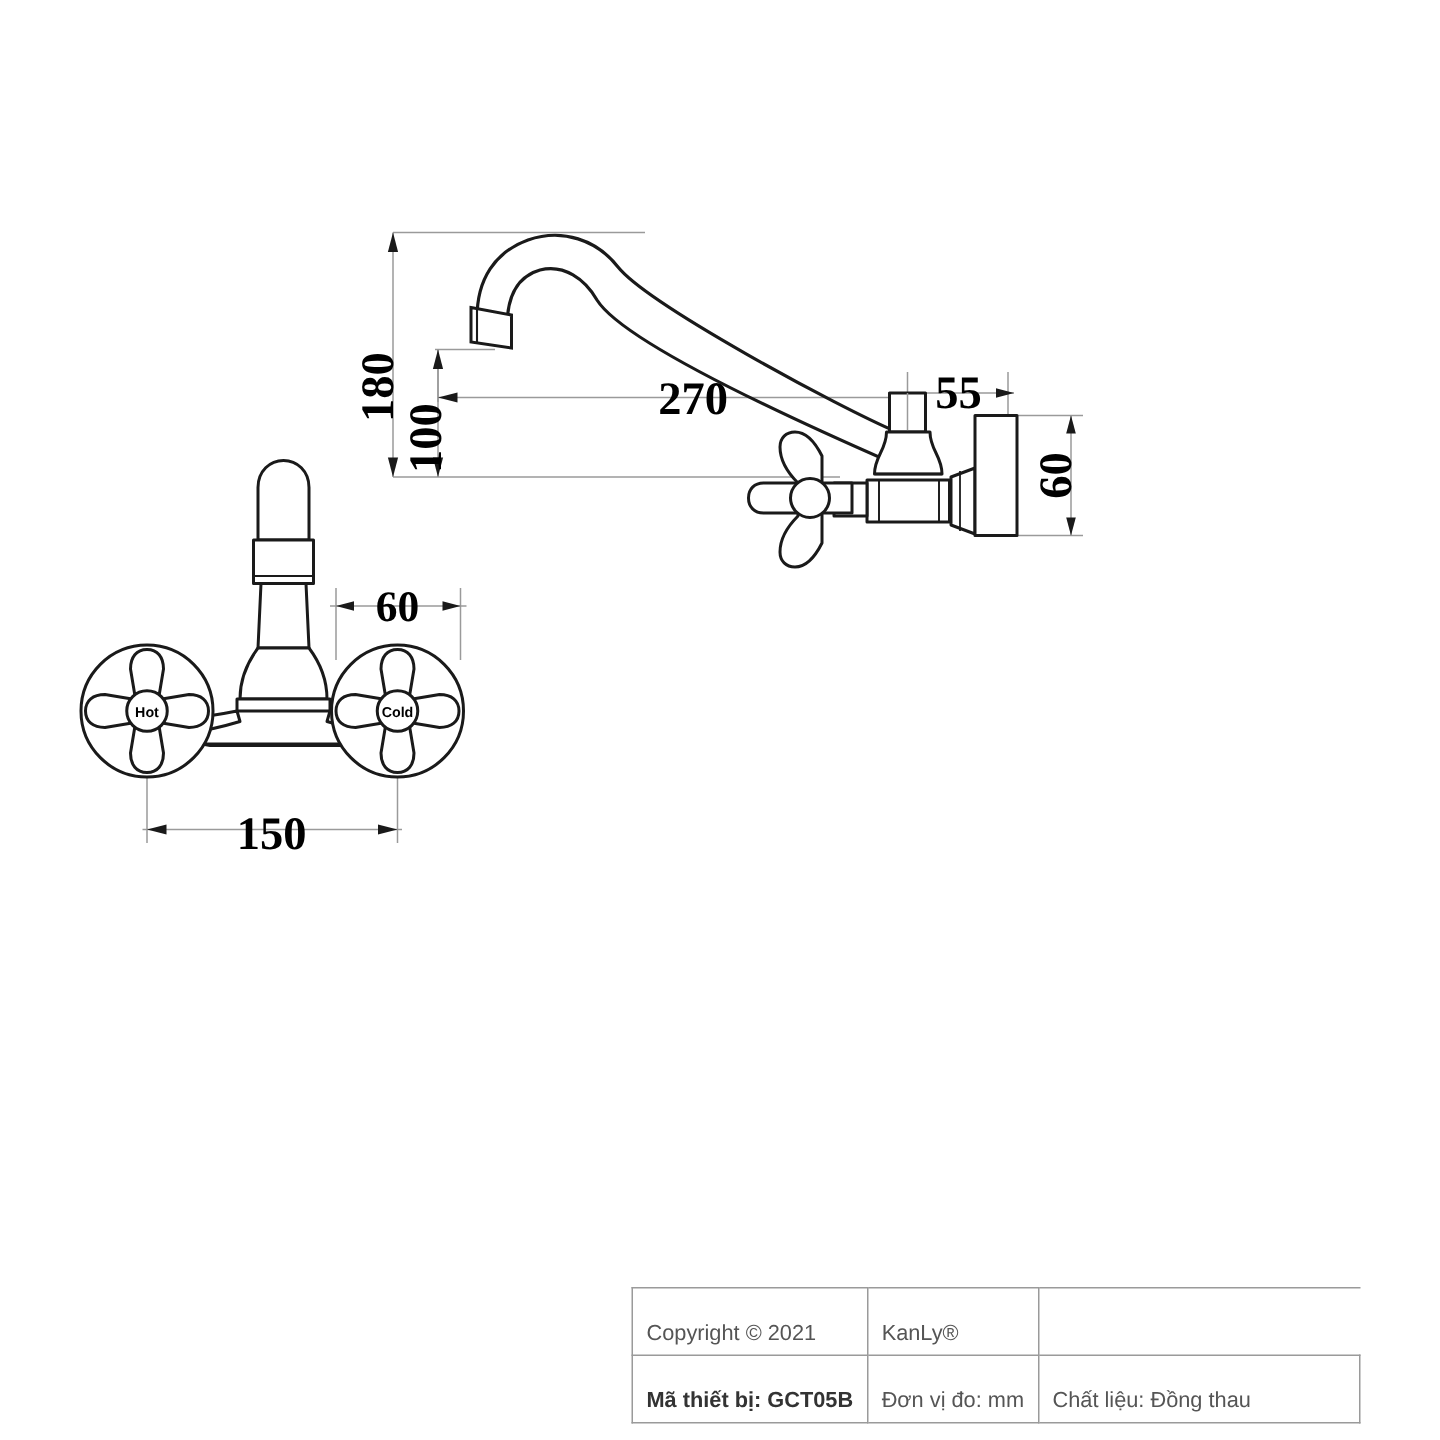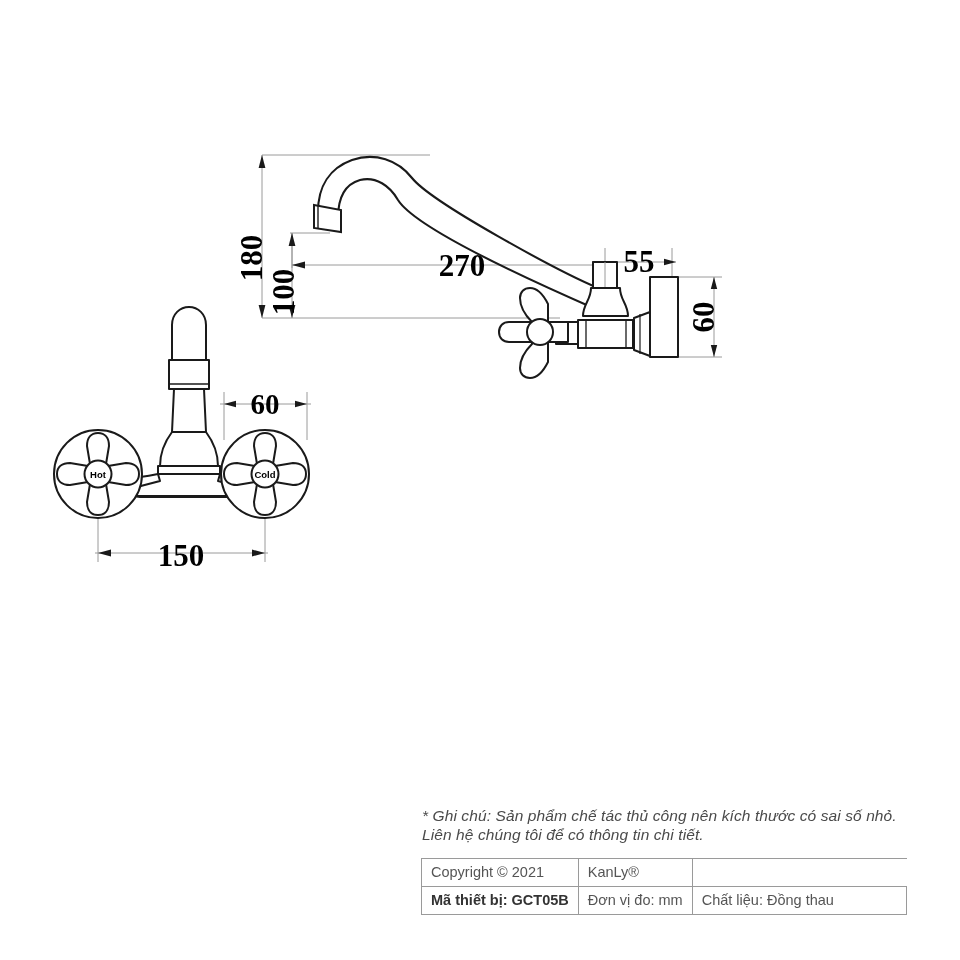--- a/index.html
+++ b/index.html
@@ -39,21 +39,21 @@
     position: absolute;
     left: 421px;
     top: 858px;
     border-collapse: collapse;
     font-family: "Liberation Sans", sans-serif;
     font-size: 14.5px;
     color: #555555;
   }
   .spec-table td {
     border: 1px solid #9a9a9a;
-    padding: 3px 9px 4px 9px;
+    padding: 20px 9px 4px 9px;
     white-space: nowrap;
     height: 20px;
     vertical-align: middle;
   }
   .spec-table td.blank-cell {
     border-left: 1px solid #9a9a9a;
     border-top: 1px solid #9a9a9a;
     border-bottom: none;
     border-right: none;
     min-width: 196px;
@@ -283,24 +283,20 @@
                C 301,485 306,481 306,474 Z"></path>
       <circle cx="265" cy="474" r="13.5"></circle>
     </g>
     <text class="knob-text" x="265" y="478" font-size="9.5" text-anchor="middle">Cold</text>
 
     <text class="dim-label" x="265" y="414" font-size="29" text-anchor="middle">60</text>
     <text class="dim-label" x="181" y="566" font-size="31" text-anchor="middle">150</text>
 
   </svg>
 
-  <div class="note-block">
-    <div>* Ghi chú: Sản phẩm chế tác thủ công nên kích thước có sai số nhỏ.</div>
-    <div>Liên hệ chúng tôi để có thông tin chi tiết.</div>
-  </div>
 
   <table class="spec-table">
     <tbody>
       <tr>
         <td>Copyright © 2021</td>
         <td>KanLy®</td>
         <td class="blank-cell"></td>
       </tr>
       <tr>
         <td class="model-cell">Mã thiết bị: GCT05B</td>

